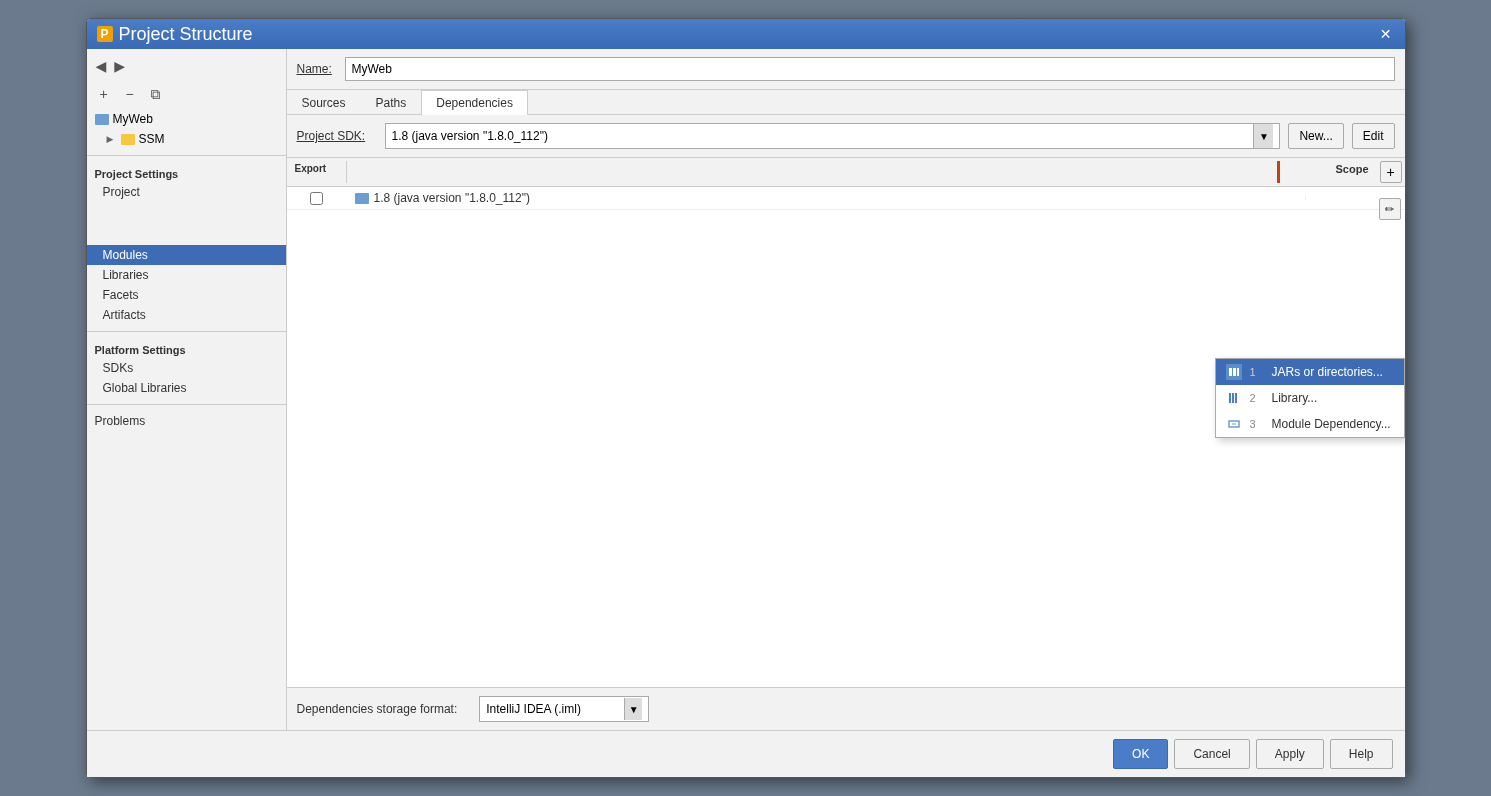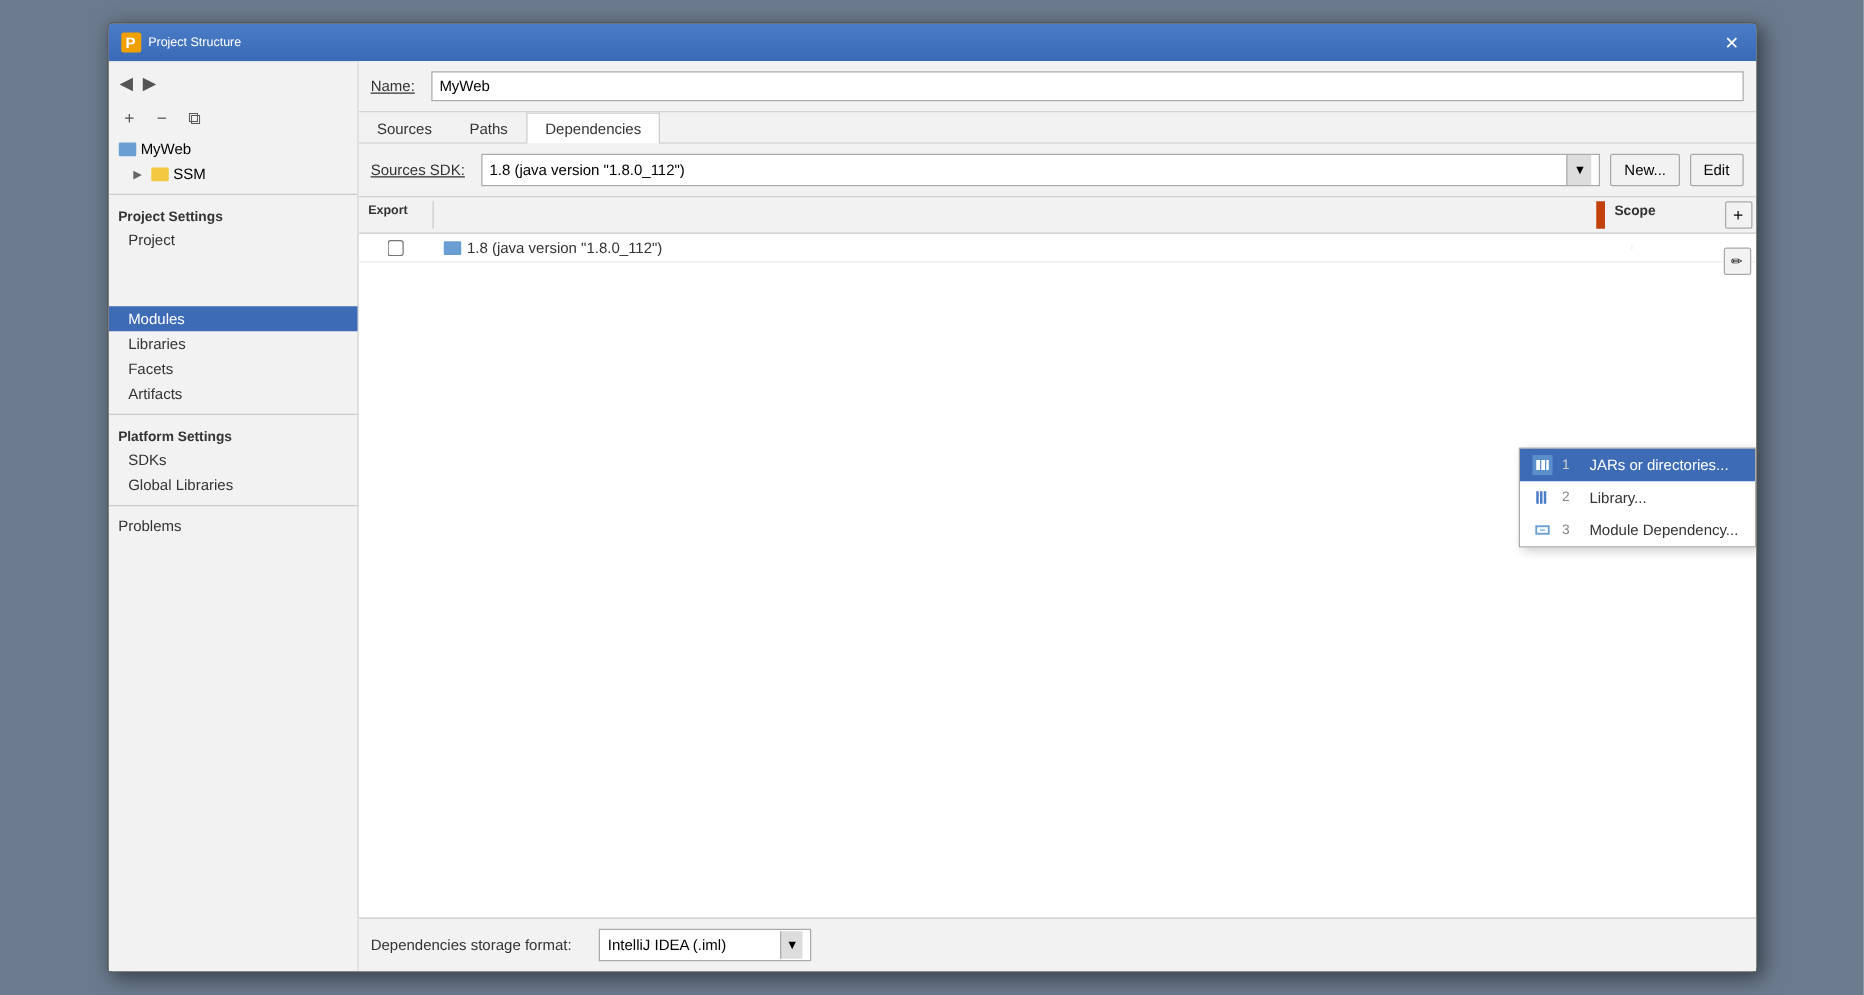--- a/index.html
+++ b/index.html
@@ -51,21 +51,21 @@
       display: flex;
       align-items: center;
       justify-content: center;
       font-size: 9px;
       color: white;
       font-weight: bold;
     }
 
     .title-bar-title {
       color: white;
-      font-size: 10px;
+      font-size: 18px;
     }
 
     .title-bar-close {
       width: 18px;
       height: 18px;
       cursor: pointer;
       display: flex;
       align-items: center;
       justify-content: center;
       color: white;
@@ -299,21 +299,22 @@
       font-weight: bold;
       color: #333;
     }
 
     .deps-header-scope {
       width: 100px;
       padding: 2px 8px;
       font-size: 11px;
       font-weight: bold;
       color: #333;
-      border-left: 7px solid #c2410c;
+      border-left: 3px solid #c2410c;
+      text-align: right;
     }
 
     .deps-row {
       display: flex;
       align-items: center;
       border-bottom: 1px solid #eee;
       padding: 2px 0;
     }
 
     .deps-checkbox-cell {
@@ -561,21 +562,21 @@
         </div>
         <div class="tab">
           <span>Paths</span>
         </div>
         <div class="tab active">
           <span>Dependencies</span>
         </div>
       </div>
 
       <div class="sdk-row">
-        <label class="sdk-label">Sources SDK:</label>
+        <label class="sdk-label">Project SDK:</label>
         <div class="sdk-select" style="flex:1; display:flex; align-items:center; height:26px; border:1px solid #aaa; background:white; cursor:pointer;">
           <span class="sdk-select-text">1.8  (java version "1.8.0_112")</span>
           <div class="sdk-select-arrow">▼</div>
         </div>
         <button class="sdk-btn">New...</button>
         <button class="sdk-btn">Edit</button>
       </div>
 
       <div style="flex:1; overflow:auto; position:relative;">
         <div class="deps-header">
@@ -645,13 +646,19 @@
       <div class="storage-row">
         <label class="storage-label">Dependencies storage format:</label>
         <div class="storage-select" style="display:flex; align-items:center; height:26px; border:1px solid #aaa; background:white; cursor:pointer; width:170px;">
           <span class="storage-select-text">IntelliJ IDEA (.iml)</span>
           <div class="storage-select-arrow">▼</div>
         </div>
       </div>
     </div>
   </div>
 
+  <div class="bottom-bar">
+    <button class="bottom-btn primary">OK</button>
+    <button class="bottom-btn">Cancel</button>
+    <button class="bottom-btn">Apply</button>
+    <button class="bottom-btn">Help</button>
+  </div>
 </div>
 
 </body></html>

